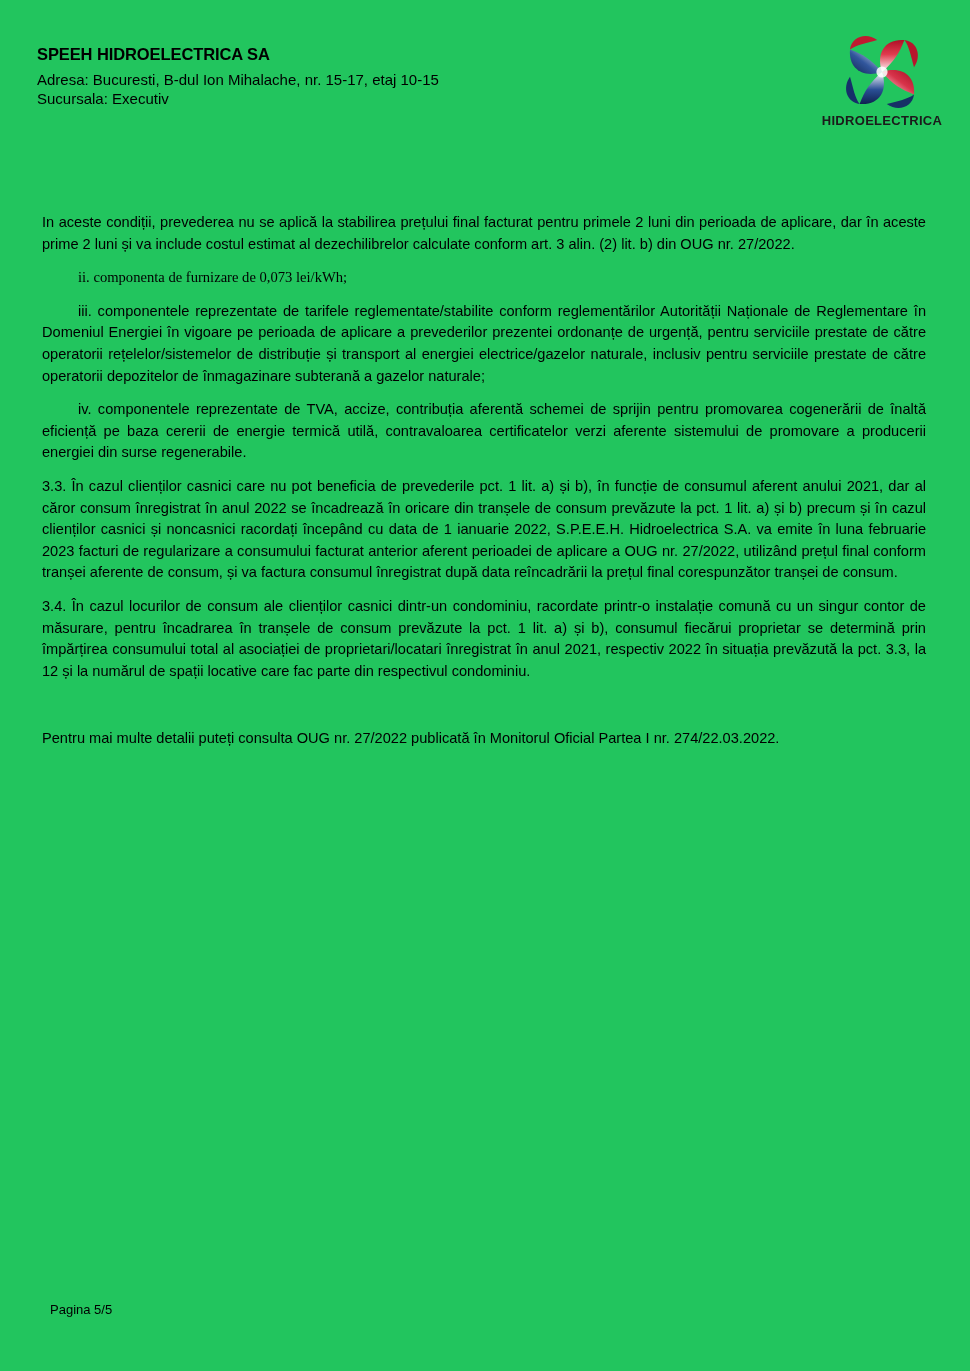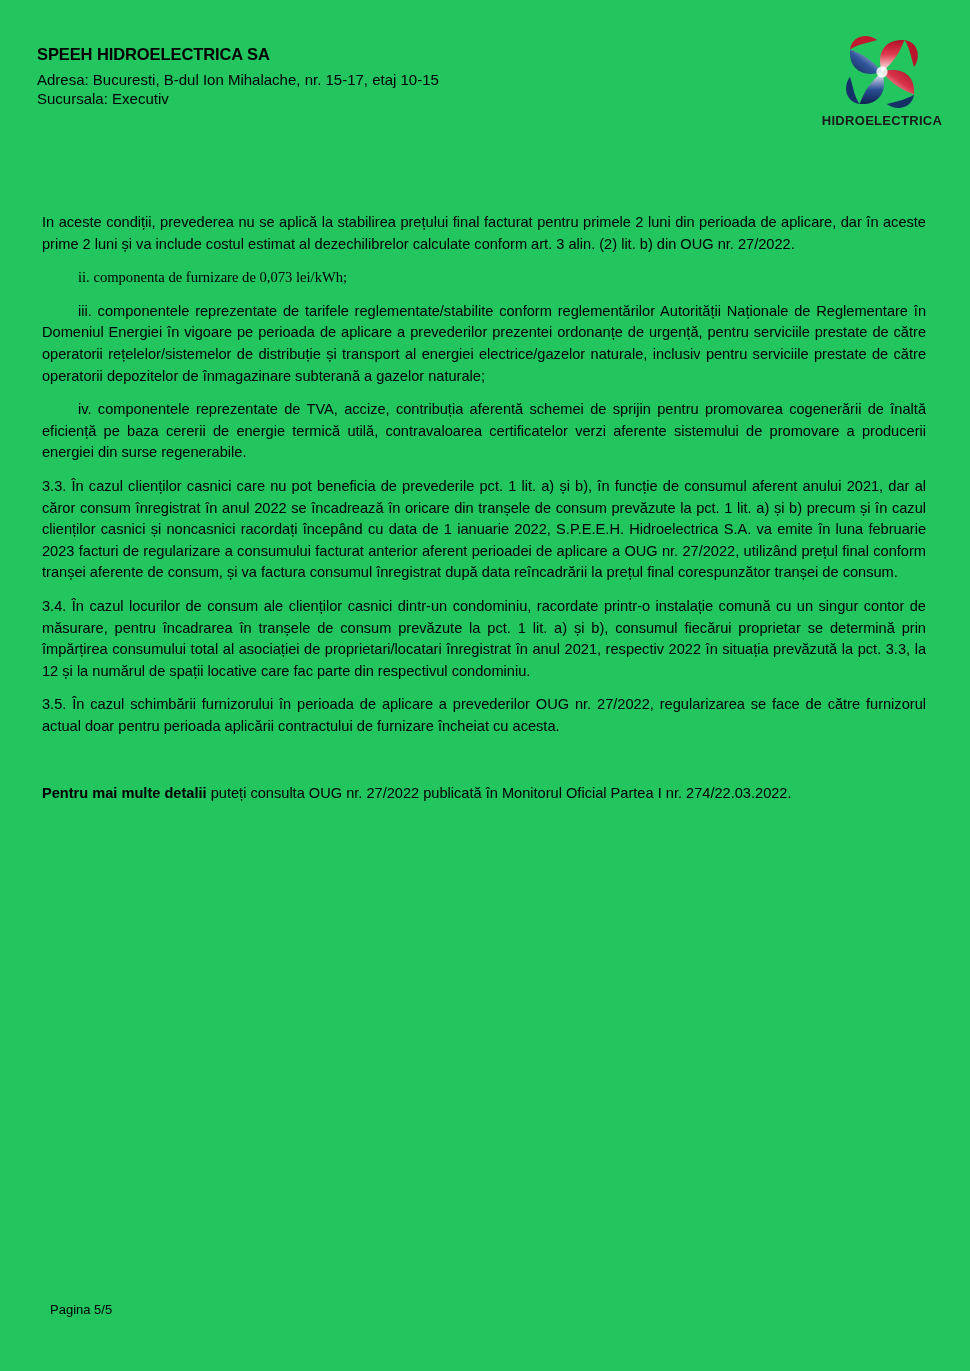--- a/index.html
+++ b/index.html
@@ -89,21 +89,21 @@
     font-family: Liberation Serif, serif;
   }
   .closing {
     margin: 0;
     padding-top: 36px;
     font-size: 14.6px;
     line-height: 21.6px;
     text-align: left;
   }
   .closing b {
-    font-weight: bold;
+    font-weight: normal;
   }
 
   
   .footer {
     position: absolute;
     left: 50px;
     top: 1300px;
     font-size: 13px;
     line-height: 20px;
   }
@@ -159,20 +159,19 @@
     <div class="logo-word">HIDROELECTRICA</div>
   </div>
 
   <div class="body-area">
     <p class="para numbered">In aceste condiții, prevederea nu se aplică la stabilirea prețului final facturat pentru primele 2 luni din perioada de aplicare, dar în aceste prime 2 luni și va include costul estimat al dezechilibrelor calculate conform art. 3 alin. (2) lit. b) din OUG nr. 27/2022.</p>
     <p class="para roman tight">ii. componenta de furnizare de 0,073 lei/kWh;</p>
     <p class="para roman">iii. componentele reprezentate de tarifele reglementate/stabilite conform reglementărilor Autorității Naționale de Reglementare în Domeniul Energiei în vigoare pe perioada de aplicare a prevederilor prezentei ordonanțe de urgență, pentru serviciile prestate de către operatorii rețelelor/sistemelor de distribuție și transport al energiei electrice/gazelor naturale, inclusiv pentru serviciile prestate de către operatorii depozitelor de înmagazinare subterană a gazelor naturale;</p>
     <p class="para roman">iv. componentele reprezentate de TVA, accize, contribuția aferentă schemei de sprijin pentru promovarea cogenerării de înaltă eficiență pe baza cererii de energie termică utilă, contravaloarea certificatelor verzi aferente sistemului de promovare a producerii energiei din surse regenerabile.</p>
     <p class="para numbered">3.3. În cazul clienților casnici care nu pot beneficia de prevederile pct. 1 lit. a) și b), în funcție de consumul aferent anului 2021, dar al căror consum înregistrat în anul 2022 se încadrează în oricare din tranșele de consum prevăzute la pct. 1 lit. a) și b) precum și în cazul clienților casnici și noncasnici racordați începând cu data de 1 ianuarie 2022, S.P.E.E.H. Hidroelectrica S.A. va emite în luna februarie 2023 facturi de regularizare a consumului facturat anterior aferent perioadei de aplicare a OUG nr. 27/2022, utilizând prețul final conform tranșei aferente de consum, și va factura consumul înregistrat după data reîncadrării la prețul final corespunzător tranșei de consum.</p>
     <p class="para numbered">3.4. În cazul locurilor de consum ale clienților casnici dintr-un condominiu, racordate printr-o instalație comună cu un singur contor de măsurare, pentru încadrarea în tranșele de consum prevăzute la pct. 1 lit. a) și b), consumul fiecărui proprietar se determină prin împărțirea consumului total al asociației de proprietari/locatari înregistrat în anul 2021, respectiv 2022 în situația prevăzută la pct. 3.3, la 12 și la numărul de spații locative care fac parte din respectivul condominiu.</p>
-    <p class="para numbered">3.5. În cazul schimbării furnizorului în perioada de aplicare a prevederilor OUG nr. 27/2022, regularizarea se face de către furnizorul actual doar pentru perioada aplicării contractului de furnizare încheiat cu acesta.</p>
 
     <p class="closing"><b>Pentru mai multe detalii</b><span> puteți consulta OUG nr. 27/2022 publicată în Monitorul Oficial Partea I nr. 274/22.03.2022.</span></p>
   </div>
 
   <div class="footer">Pagina 5/5</div>
 
 </div>
 
 </body></html>

